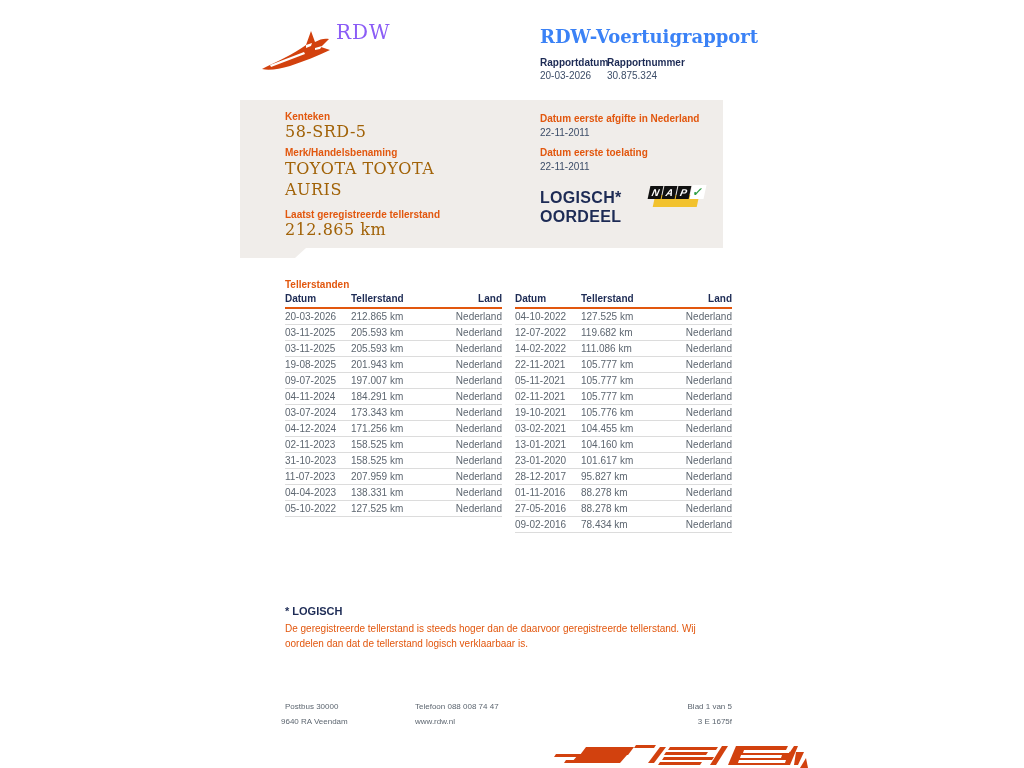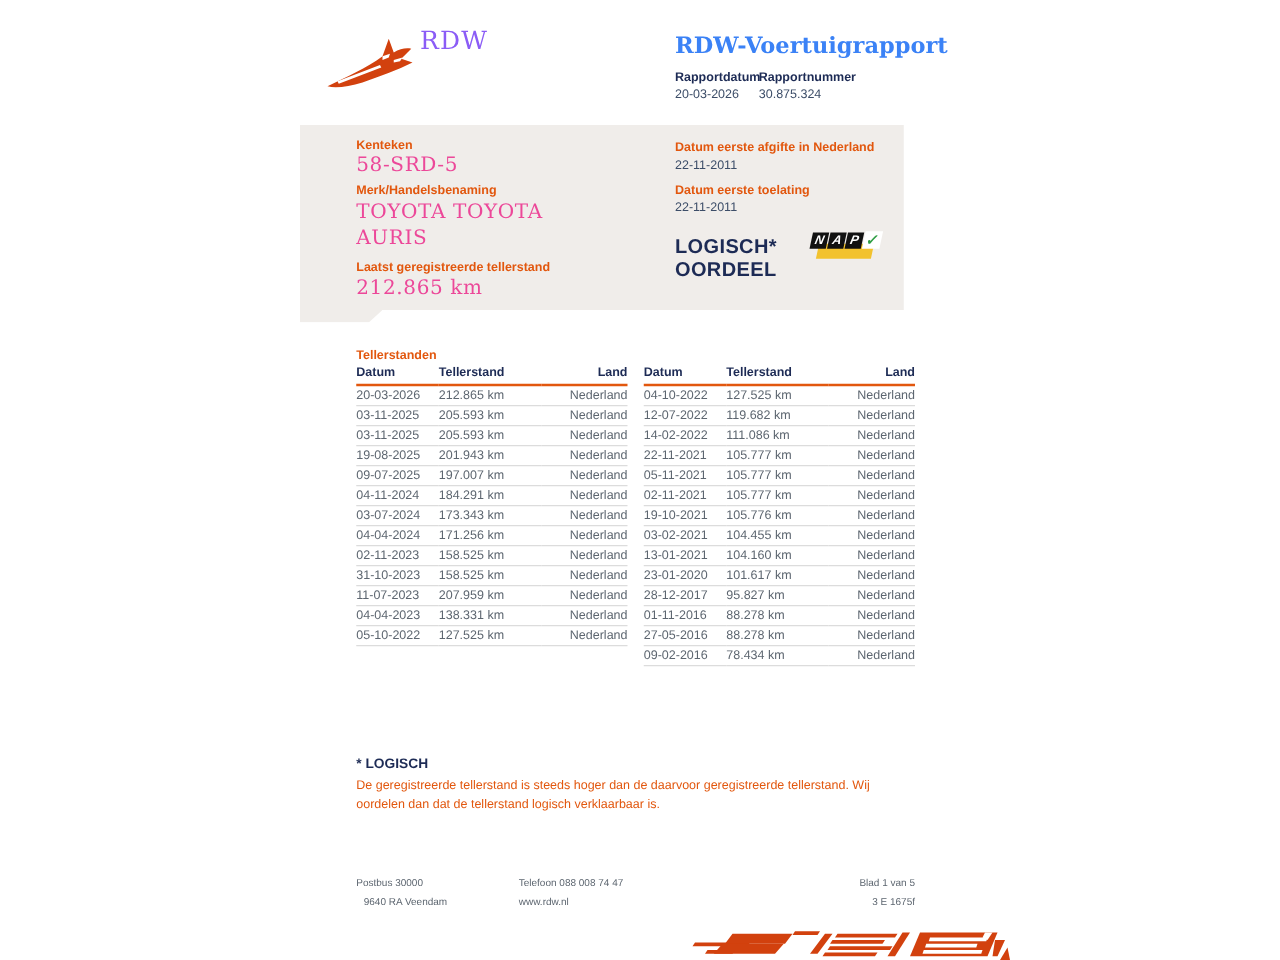--- a/index.html
+++ b/index.html
@@ -13,21 +13,21 @@
   #report-title{left:540px;top:26px;font-family:"DejaVu Serif",serif;font-weight:bold;
         font-size:18px;color:#3b82f6;}
   .meta-label{font-size:10px;font-weight:bold;color:#1d2b55;}
   .meta-value{font-size:10px;color:#3c4d68;margin-top:2px;}
 
   
   #summary-box{left:240px;top:100px;width:483px;height:148px;background:#f0edea;}
   #summary-tab{left:240px;top:248px;width:66px;height:10px;background:#f0edea;
         clip-path:polygon(0 0,100% 0,calc(100% - 11px) 100%,0 100%);}
   .field-label{font-size:10px;font-weight:bold;color:#e2570e;}
-  .field-value{font-family:"DejaVu Serif",serif;font-size:16px;color:#ec4899;letter-spacing:.5px;}
+  .field-value{font-family:"DejaVu Serif",serif;font-size:16px;color:#a16207;letter-spacing:.5px;}
   .verdict{font-size:16px;font-weight:bold;color:#1d2b55;line-height:19px;letter-spacing:.3px;}
 
   
   #nap{left:647px;top:184px;width:52px;height:26px;}
   .nap-bar{position:absolute;left:7px;top:11px;width:44px;height:12px;background:#f2c22e;
         transform:skewX(-12deg);}
   .nap-box{position:absolute;top:2px;width:13px;height:13px;background:#111;color:#fff;
         font-size:10px;font-weight:bold;font-style:italic;text-align:center;line-height:13px;
         transform:skewX(-12deg);}
   .nap-check-box{position:absolute;top:1px;width:14px;height:14px;background:#fff;
@@ -162,21 +162,21 @@
           <td class="c-datum">04-11-2024</td>
           <td class="c-tell">184.291 km</td>
           <td class="c-land">Nederland</td>
         </tr>
         <tr>
           <td class="c-datum">03-07-2024</td>
           <td class="c-tell">173.343 km</td>
           <td class="c-land">Nederland</td>
         </tr>
         <tr>
-          <td class="c-datum">04-04-2024</td>
+          <td class="c-datum">04-12-2024</td>
           <td class="c-tell">171.256 km</td>
           <td class="c-land">Nederland</td>
         </tr>
         <tr>
           <td class="c-datum">02-11-2023</td>
           <td class="c-tell">158.525 km</td>
           <td class="c-land">Nederland</td>
         </tr>
         <tr>
           <td class="c-datum">31-10-2023</td>
@@ -280,21 +280,21 @@
           <td class="c-tell">78.434 km</td>
           <td class="c-land">Nederland</td>
         </tr>
       </tbody>
   </table>
 
   <div class="abs" id="footnote-title">* LOGISCH</div>
   <div class="abs" id="footnote-text">De geregistreerde tellerstand is steeds hoger dan de daarvoor geregistreerde tellerstand. Wij oordelen dan dat de tellerstand logisch verklaarbaar is.</div>
 
   <div class="abs foot" style="left:285px;top:702px;">Postbus 30000</div>
-  <div class="abs foot" style="left:283px;top:717px;padding-left:8px;">9640 RA Veendam</div>
+  <div class="abs foot" style="left:273px;top:717px;padding-left:8px;">9640 RA Veendam</div>
   <div class="abs foot" style="left:415px;top:702px;">Telefoon 088 008 74 47</div>
   <div class="abs foot" style="left:415px;top:717px;">www.rdw.nl</div>
   <div class="abs foot" id="footer-right" style="top:702px;">Blad 1 van 5</div>
   <div class="abs foot" id="footer-right2" style="right:292px;width:120px;text-align:right;top:717px;">3 E 1675f</div>
 
   <svg class="abs" style="left:548px;top:744px;" width="260" height="24" viewBox="0 0 260 24">
     <g fill="#d2410e">
       <path d="M6,13 L50,13 L52,10 L8,10 Z"></path>
       <path d="M38,3 L86,3 L80,11 L32,11 Z"></path>
       <path d="M30,11 L79,11 L72,19 L23,19 Z"></path>

